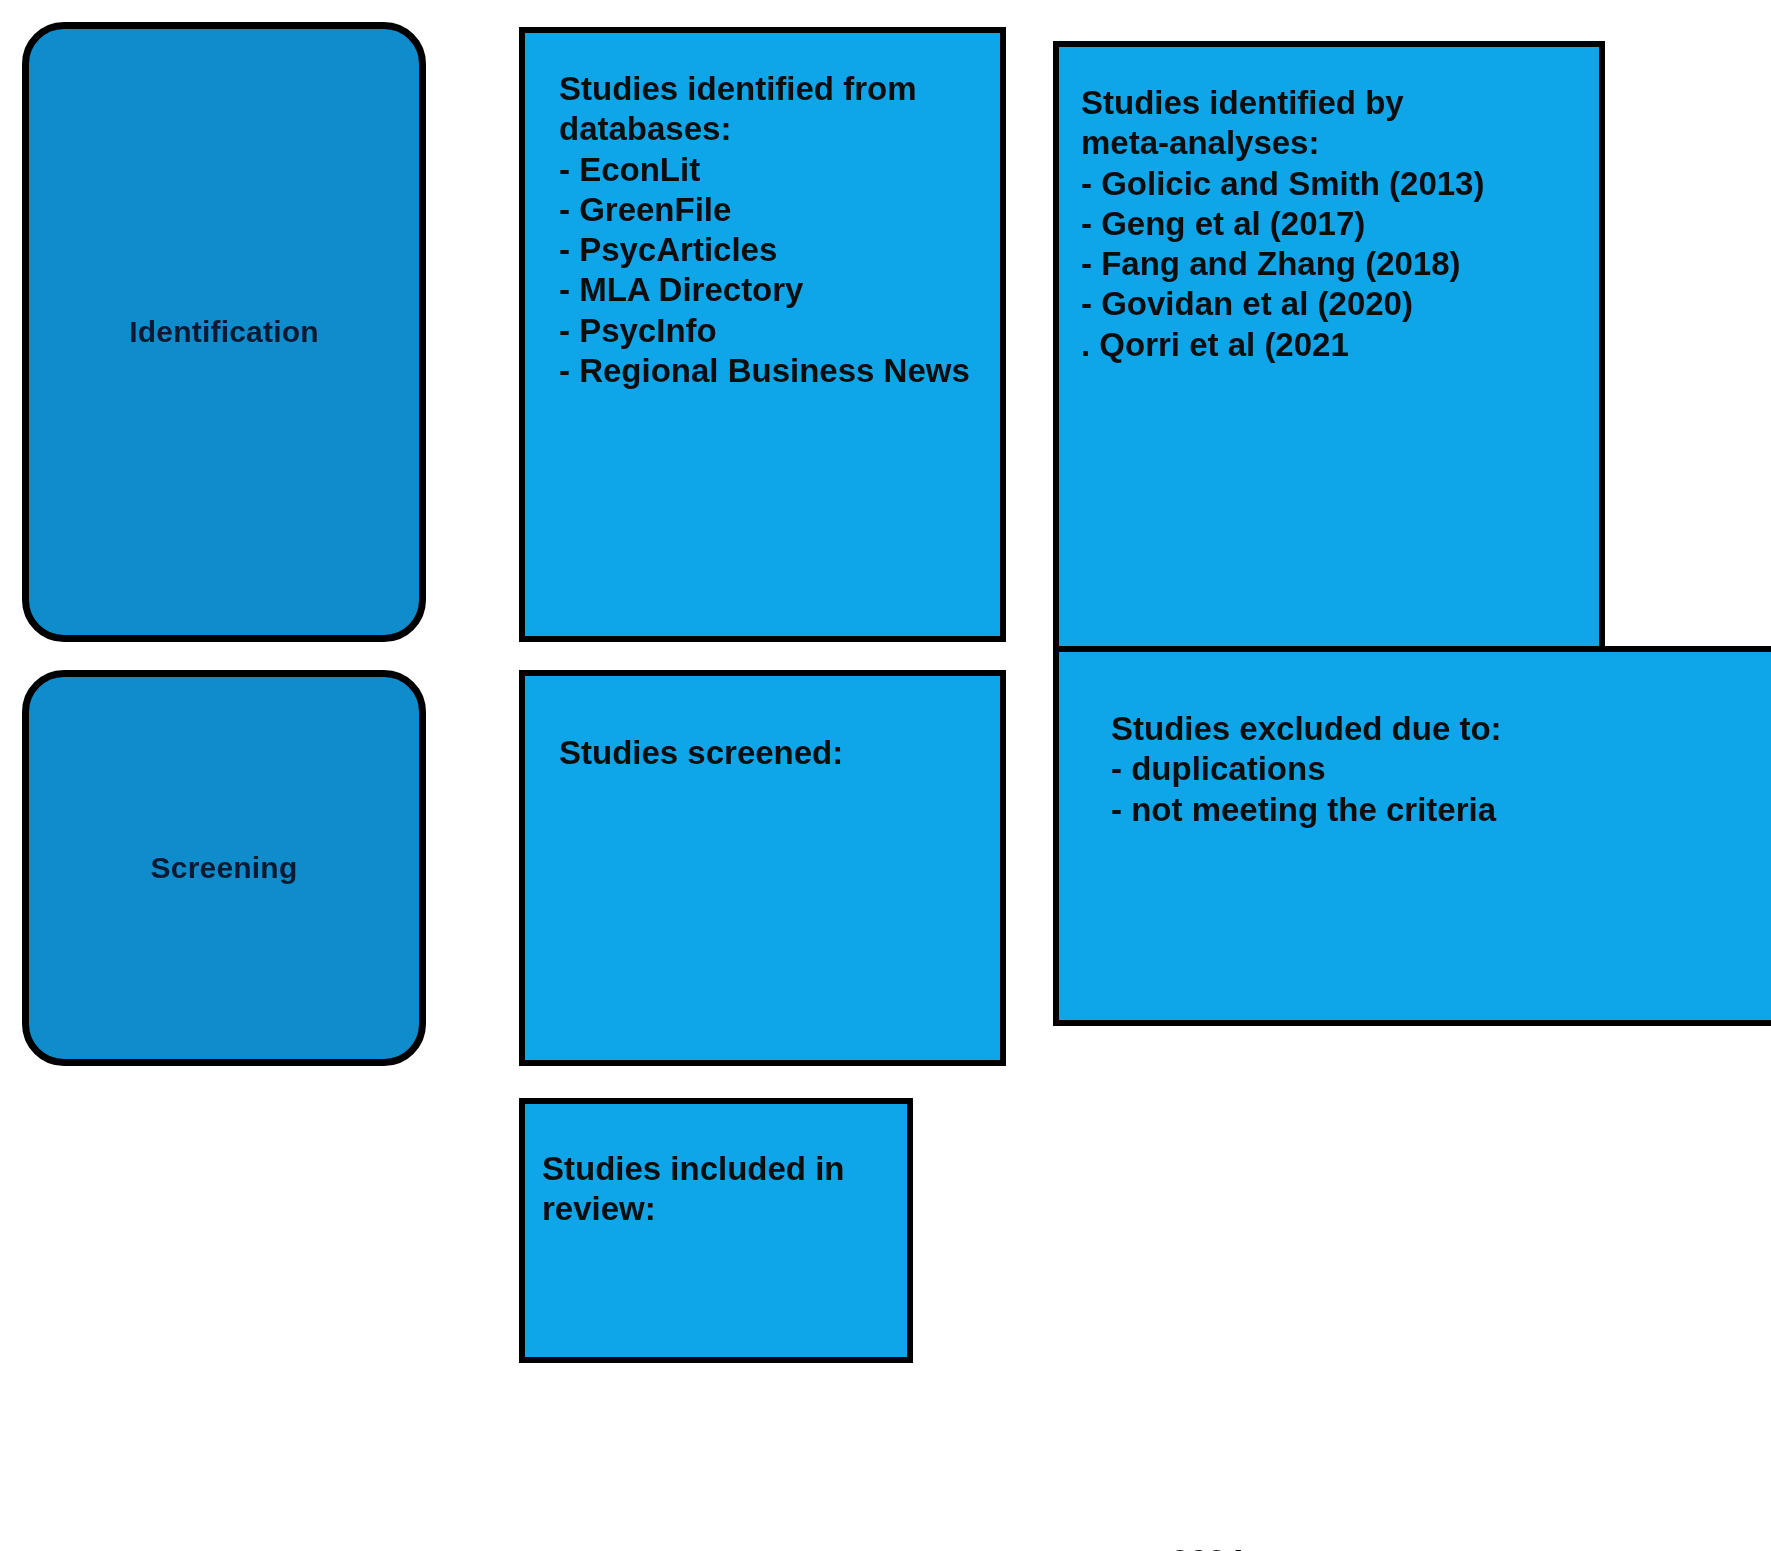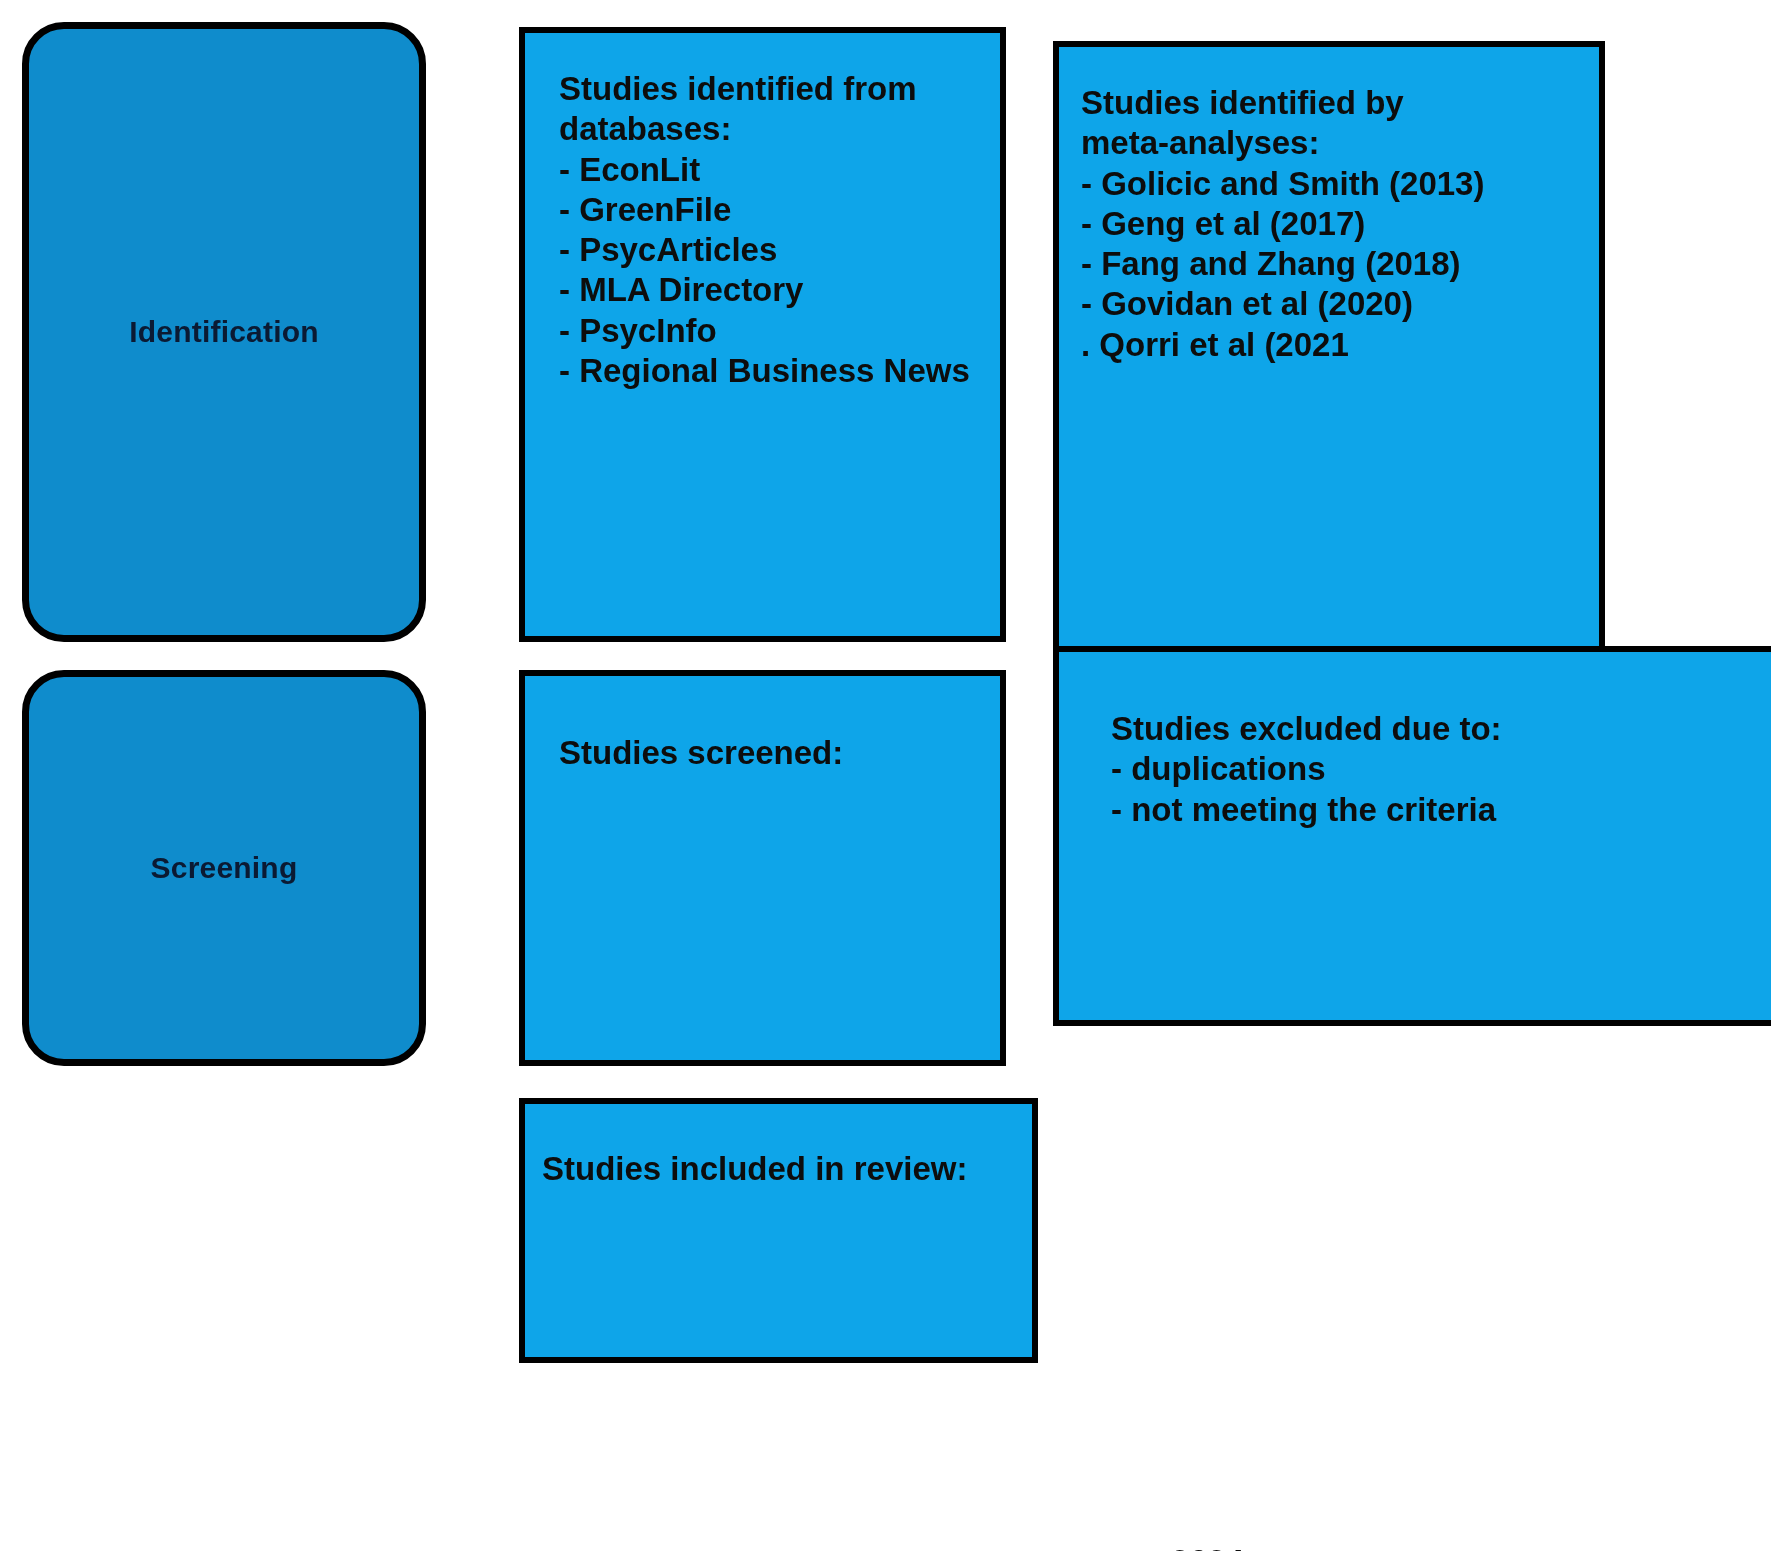--- a/index.html
+++ b/index.html
@@ -82,21 +82,21 @@
 
   
   #stage-identification { left: 22px;  top: 22px;   width: 404px; height: 620px; }
   #stage-screening      { left: 22px;  top: 670px;  width: 404px; height: 396px; }
   #stage-inclusion      { left: 22px;  top: 1098px; width: 404px; height: 338px; }
 
   #box-databases   { left: 519px;  top: 27px;   width: 487px; height: 615px; }
   #box-metaanalyses{ left: 1053px; top: 41px;   width: 552px; height: 615px; }
   #box-screened    { left: 519px;  top: 670px;  width: 487px; height: 396px; }
   #box-excluded    { left: 1053px; top: 646px;  width: 768px; height: 380px; text-decoration: underline; }
-  #box-included    { left: 519px;  top: 1098px; width: 519px; height: 265px; }
+  #box-included    { left: 519px;  top: 1098px; width: 394px; height: 265px; }
 
   #box-screened .box-inner  { top: 57px; }
   #box-excluded .box-inner  { left: 52px; top: 57px; }
   #box-metaanalyses .box-inner { left: 22px; }
   #box-included .box-inner  { top: 45px; left: 17px; }
 
   #count-databases    { left: 587px;  top: 468px; }
   #count-screened     { left: 588px;  top: 866px; }
 </style>
 </head>

